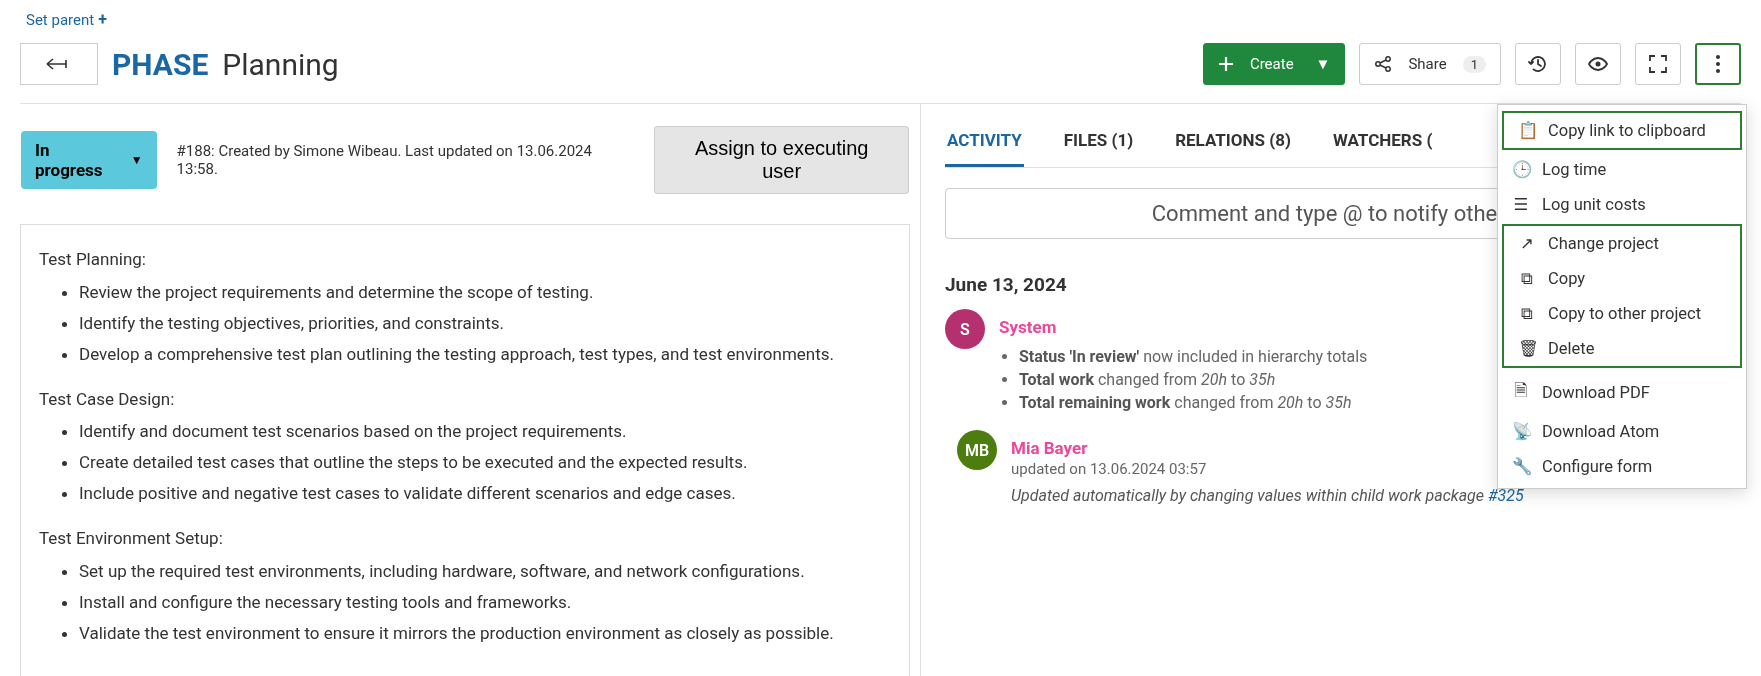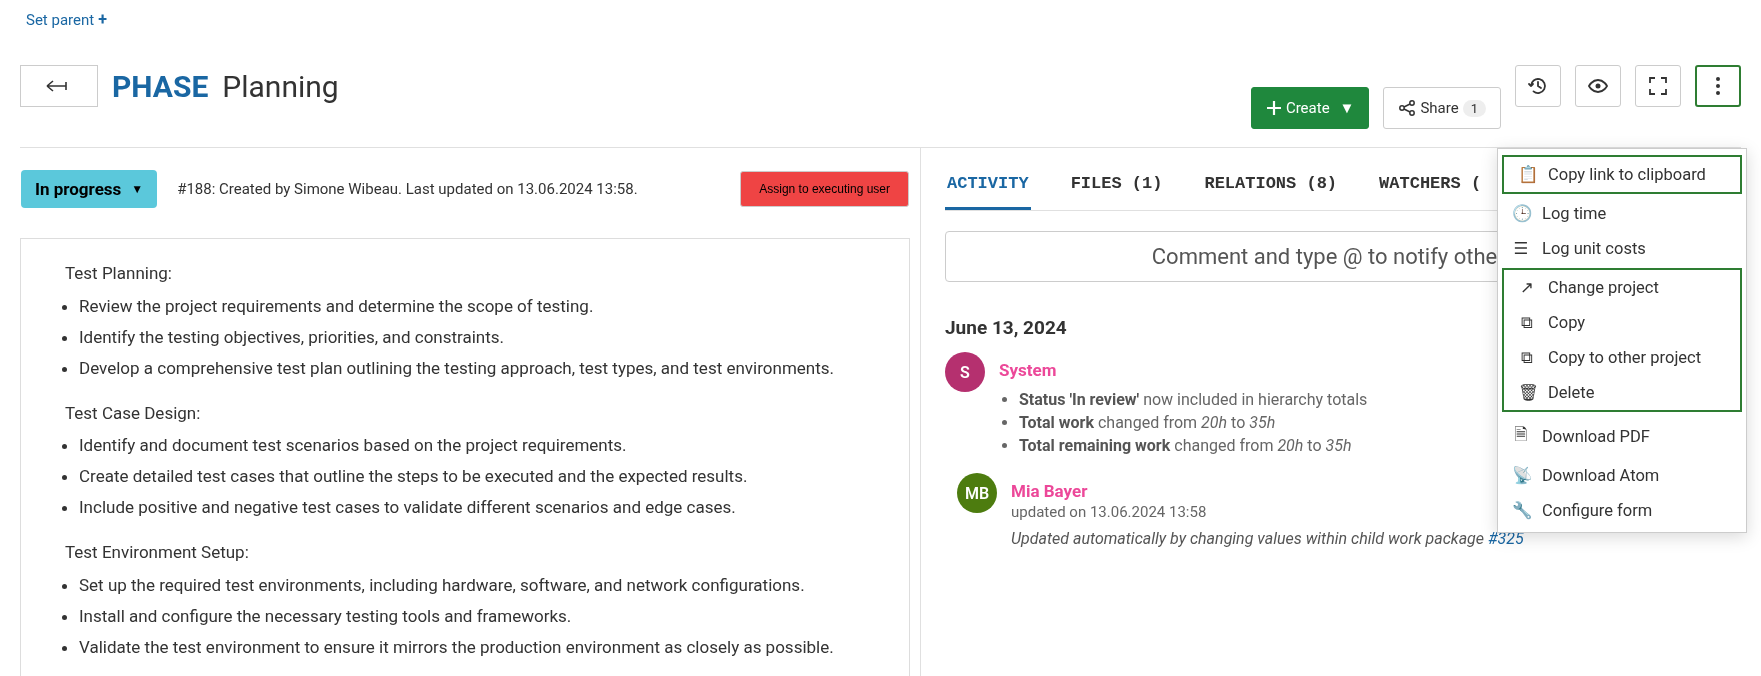--- a/index.html
+++ b/index.html
@@ -7,43 +7,43 @@
 .container { padding: 0 20px; }
 
 .set-parent { color: #1a67a3; font-size: 15px; padding: 10px 0 6px 6px; cursor: pointer; display: inline-flex; align-items: center; gap: 4px; }
 .set-parent .plus { font-size: 16px; font-weight: bold; }
 
 .header-row { display: flex; align-items: center; padding: 8px 0 18px; border-bottom: 1px solid #e0e0e0; gap: 14px; }
 .back-btn { border: 1px solid #ccc; background: #fff; width: 78px; height: 42px; display: flex; align-items: center; justify-content: center; font-size: 20px; cursor: pointer; }
 .phase { color: #1a67a3; font-size: 30px; font-weight: 700; }
 .title { font-size: 30px; color: #333; font-weight: 400; }
 .spacer { flex: 1; }
-.btn { border: 1px solid #ccc; background: #fff; height: 42px; padding: 6px 14px; display: flex; align-items: center; gap: 4px; cursor: pointer; border-radius: 3px; margin-top: 44px; }
+.btn { border: 1px solid #ccc; background: #fff; height: 42px; padding: 6px 14px; display: flex; align-items: center; gap: 16px; cursor: pointer; border-radius: 3px; }
 .btn.green { background: #1f883d; border-color: #1f883d; color: #fff; }
 .btn.green .caret { margin-left: 6px; color: #fff; }
 .share-count { background: #eee; border-radius: 10px; padding: 1px 8px; font-size: 13px; }
 .icon-btn { border: 1px solid #ccc; background: #fff; width: 46px; height: 42px; display: flex; align-items: center; justify-content: center; cursor: pointer; border-radius: 3px; }
 .more-btn-hl { border: 2px solid #2e7d32; }
 
 .content { display: flex; }
 
 .left { flex: 0 0 900px; padding-right: 10px; }
 .status-row { display: flex; align-items: center; gap: 20px; padding: 22px 1px; }
 .status-badge { background: #5bc8db; color: #000; font-weight: 700; padding: 9px 14px; border-radius: 4px; display: flex; align-items: center; gap: 10px; font-size: 17px; }
 .status-badge .caret { font-size: 12px; }
 .meta-text { font-size: 15px; color: #333; }
-.assign-btn { border: 1px solid #ccc; background: #ef4444; padding: 10px 18px; font-size: 12px; cursor: pointer; border-radius: 3px; margin-left: auto; }
+.assign-btn { border: 1px solid #ccc; background: #e5e5e5; padding: 10px 18px; font-size: 20px; cursor: pointer; border-radius: 3px; margin-left: auto; }
 
 .desc-box { border: 1px solid #ddd; padding: 20px 18px; margin-top: 8px; line-height: 1.7; font-size: 17px; }
-.desc-box h4 { font-weight: 400; margin-bottom: 4px; margin-left: 26px; }
+.desc-box h4 { font-weight: 400; margin-bottom: 4px; }
 .desc-box ul { margin: 0 0 16px 40px; }
 .desc-box li { margin: 2px 0; }
 
 .right { flex: 1; border-left: 1px solid #e0e0e0; padding-left: 24px; padding-top: 12px; position: relative; }
-.tabs { display: flex; gap: 38px; border-bottom: 1px solid #e0e0e0; font-weight: 700; font-size: 17px; font-family: Liberation Mono, monospace; }
+.tabs { display: flex; gap: 38px; border-bottom: 1px solid #e0e0e0; font-weight: 700; font-size: 17px; }
 .tab { padding: 14px 2px; cursor: pointer; color: #333; }
 .tab.active { color: #1a67a3; border-bottom: 3px solid #1a67a3; }
 
 .comment-box { border: 1px solid #ccc; border-radius: 4px; padding: 12px 16px; margin: 20px 0 24px; color: #555; font-size: 22px; text-align: center; }
 
 .date-row { display: flex; align-items: center; justify-content: space-between; margin-bottom: 10px; }
 .date-heading { font-weight: 700; font-size: 19px; margin-top: 6px; }
 .filter-btn { border: 1px solid #ccc; width: 36px; height: 36px; display: flex; align-items: center; justify-content: center; cursor: pointer; }
 
 .activity-entry { display: flex; gap: 14px; margin-bottom: 14px; }
@@ -195,21 +195,21 @@
         </div>
       </div>
 
       <div class="activity-entry">
         <div class="avatar blue">MB</div>
         <div class="entry-body">
           <div class="entry-head">
             <span class="entry-user">Mia Bayer</span>
             <span class="entry-num">#25</span>
           </div>
-          <div class="entry-sub">updated on 13.06.2024 13:58</div>
+          <div class="entry-sub">updated on 13.06.2024 03:57</div>
           <div class="entry-note">
             <span>Updated automatically by changing values within child work package </span><a>#325</a>
           </div>
         </div>
       </div>
 
       <div class="dropdown">
         <div class="hl-group">
           <div class="dropdown-item">
             <span class="di-icon">📋</span>

